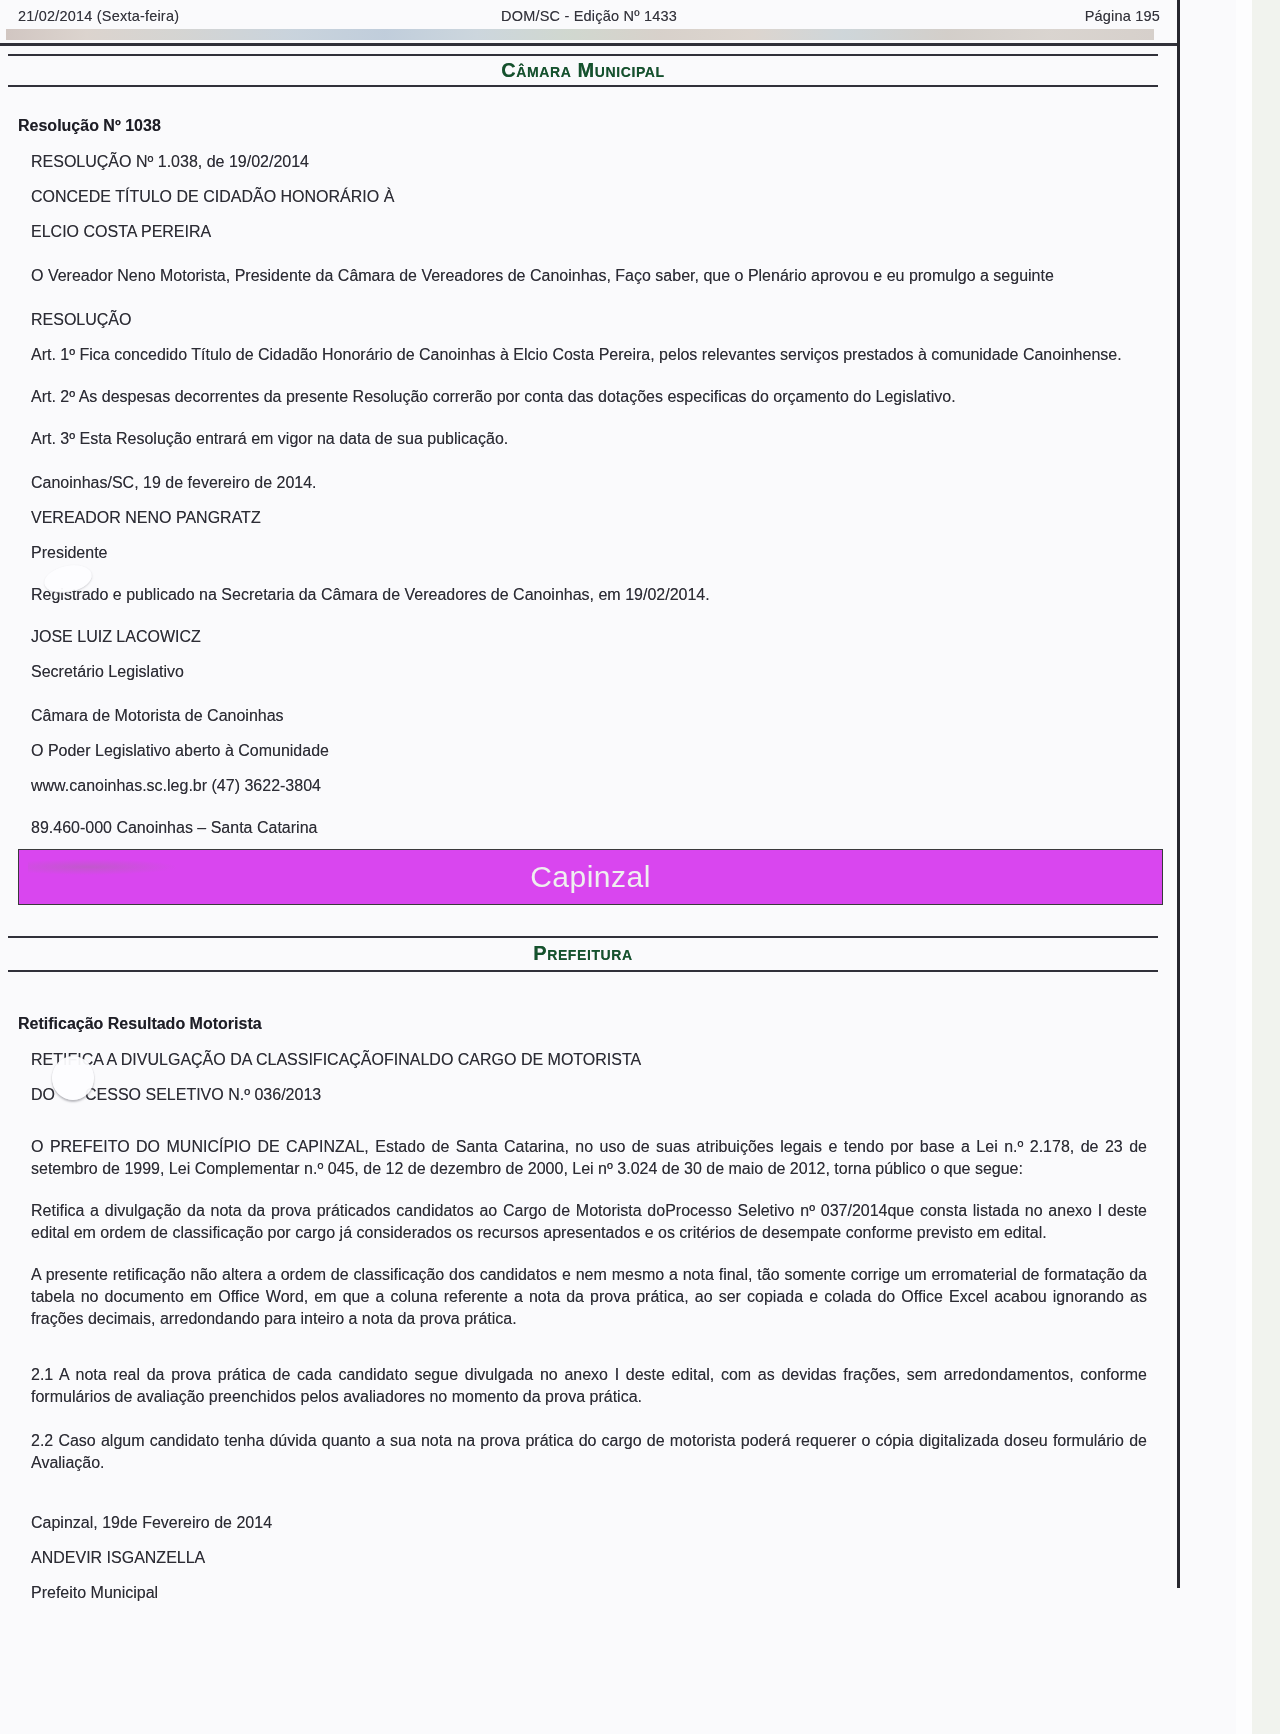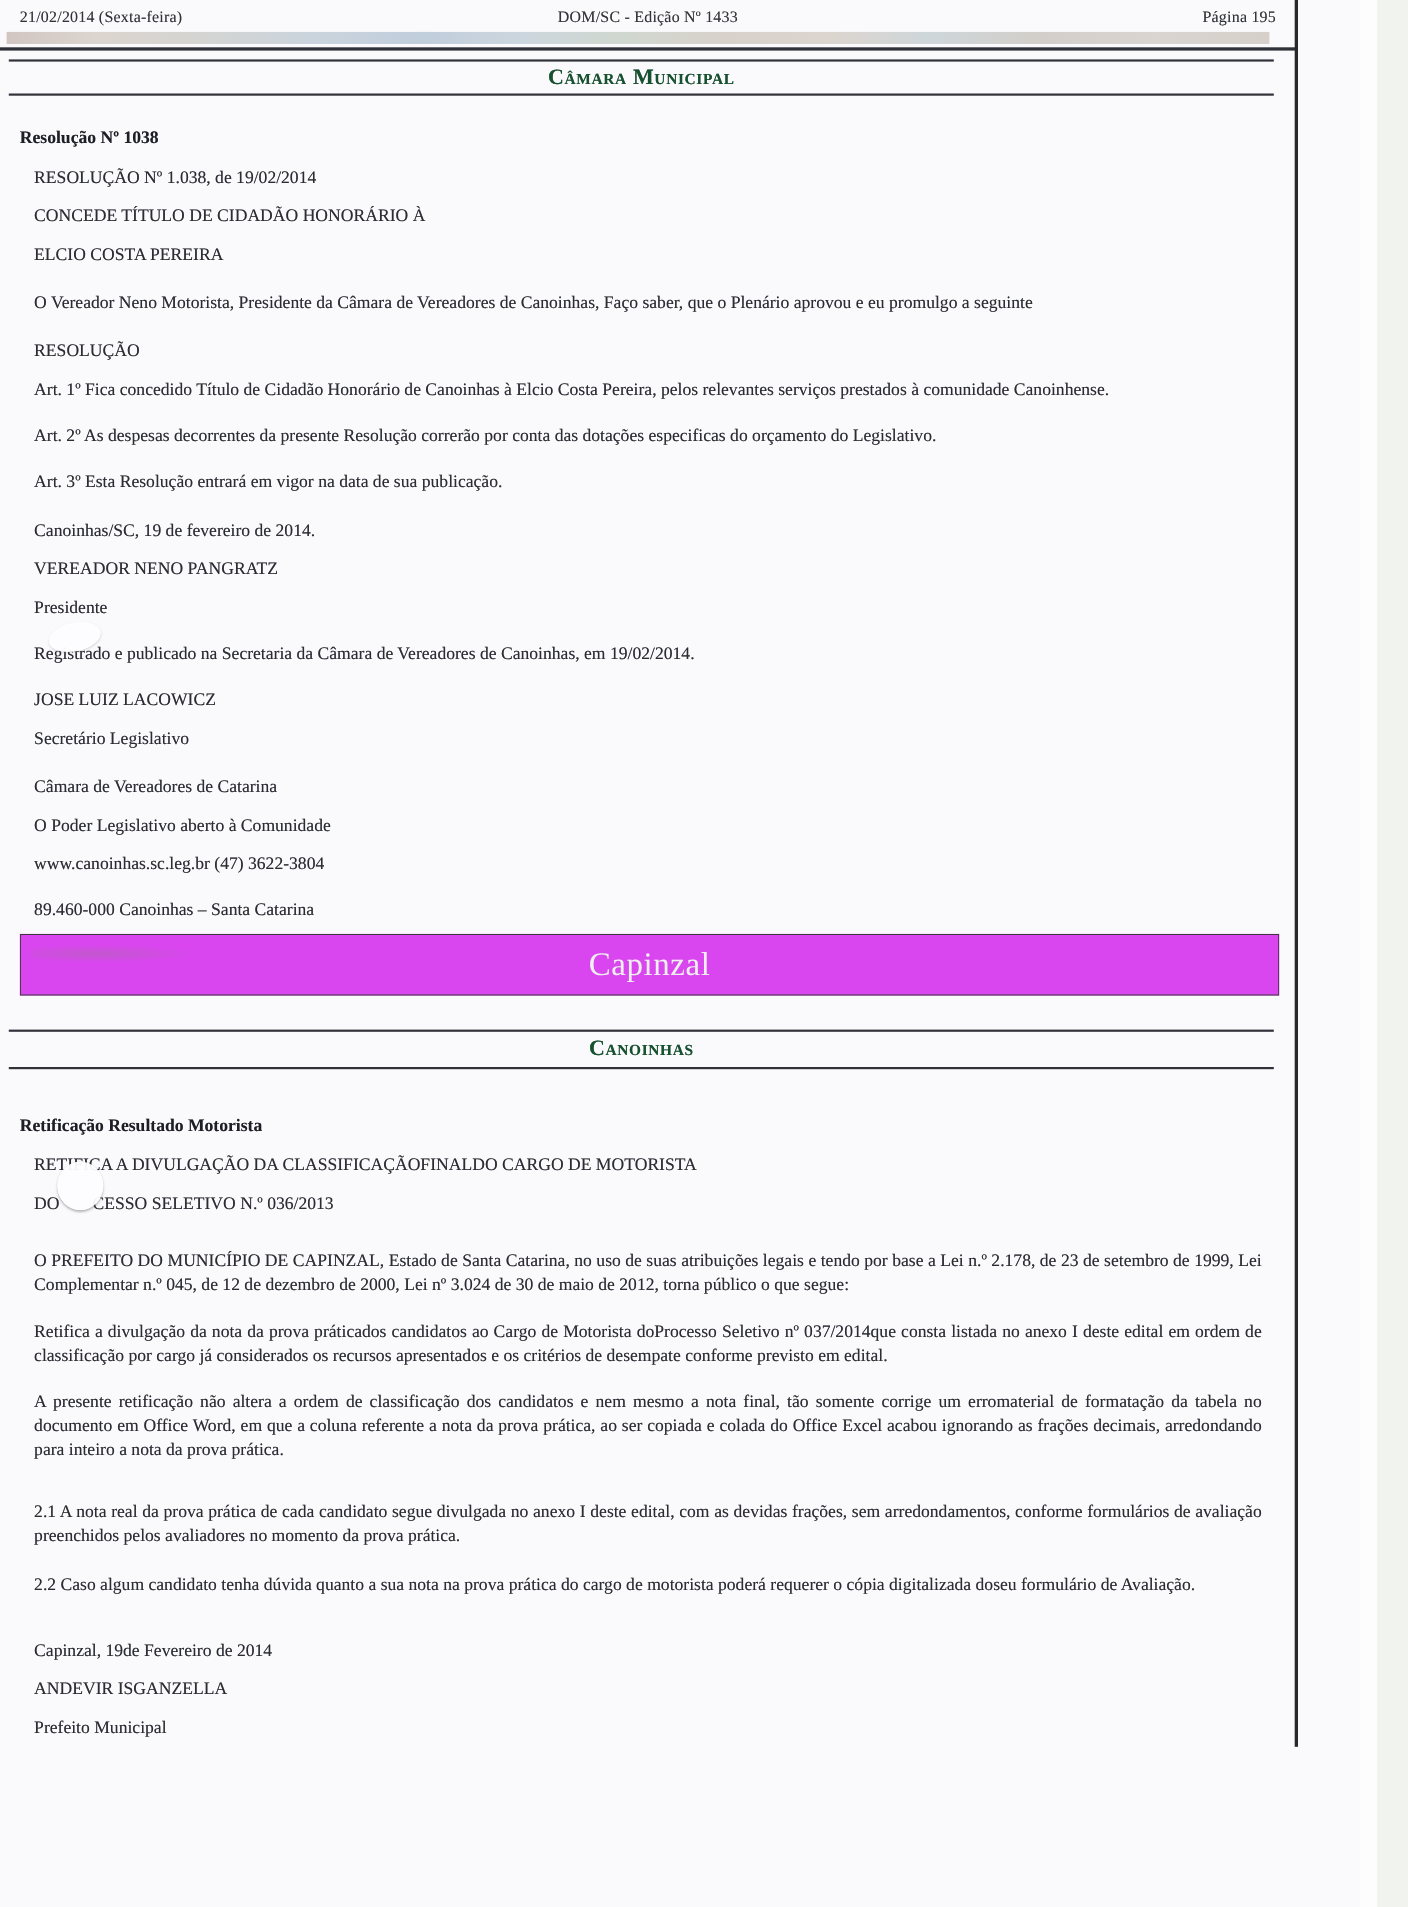--- a/index.html
+++ b/index.html
@@ -6,21 +6,20 @@
   body{
     width:1280px;height:1734px;position:relative;
     background:#f3f4f0;
     font-family:"Liberation Sans","DejaVu Sans",sans-serif;
     color:#2c2c34;
     -webkit-font-smoothing:antialiased;
   }
   .page{
     position:absolute;left:0;top:0;width:1280px;height:1734px;overflow:hidden;
     background:#fafafc;
-    font-family:Liberation Serif, serif;
   }
   .paper-edge{position:absolute;left:1236px;top:0;width:16px;height:100%;background:#fdfdfe;}
   .outside-right{position:absolute;left:1252px;top:0;width:28px;height:100%;background:#f1f3ee;}
   .vline{position:absolute;left:1177px;top:0;width:3px;height:1588px;background:#27272e;}
 
   
   .hdr{position:absolute;left:18px;top:8px;width:1142px;display:flex;justify-content:space-between;
        font-size:14.5px;color:#33333b;letter-spacing:.2px;
        text-shadow:0 0 .5px rgba(45,45,55,.45);}
   .hdr .c{position:absolute;left:0;width:100%;text-align:center;}
@@ -106,33 +105,33 @@
 
     <p class="mt22">Canoinhas/SC, 19 de fevereiro de 2014.</p>
     <p>VEREADOR NENO PANGRATZ</p>
     <p>Presidente</p>
 
     <p class="mt20">Registrado e publicado na Secretaria da Câmara de Vereadores de Canoinhas, em 19/02/2014.</p>
 
     <p class="mt20">JOSE LUIZ LACOWICZ</p>
     <p>Secretário Legislativo</p>
 
-    <p class="mt22">Câmara de Vereadores de Catarina</p>
+    <p class="mt22">Câmara de Motorista de Canoinhas</p>
     <p>O Poder Legislativo aberto à Comunidade</p>
     <p>www.canoinhas.sc.leg.br (47) 3622-3804</p>
 
     <p class="mt20">89.460-000 Canoinhas – Santa Catarina</p>
   </div>
 
   <div class="banner">
     <div class="banner-smudge"></div>
     <span>Capinzal</span>
   </div>
 
-  <div class="sect sect-prefeitura">Canoinhas</div>
+  <div class="sect sect-prefeitura">Prefeitura</div>
 
   <div class="content content-prefeitura">
     <p class="doc-title mt40">Retificação Resultado Motorista</p>
     <p>RETIFICA A DIVULGAÇÃO DA CLASSIFICAÇÃOFINALDO CARGO DE MOTORISTA</p>
     <p><span>DO</span><span class="gap-inline"></span><span>CESSO SELETIVO N.º 036/2013</span></p>
 
     <p class="mt30 just">O PREFEITO DO MUNICÍPIO DE CAPINZAL, Estado de Santa Catarina, no uso de suas atribuições legais e tendo por base a Lei n.º 2.178, de 23 de setembro de 1999, Lei Complementar n.º 045, de 12 de dezembro de 2000, Lei nº 3.024 de 30 de maio de 2012, torna público o que segue:</p>
 
     <p class="mt20 just">Retifica a divulgação da nota da prova práticados candidatos ao Cargo de Motorista doProcesso Seletivo nº 037/2014que consta listada no anexo I deste edital em ordem de classificação por cargo já considerados os recursos apresentados e os critérios de desempate conforme previsto em edital.</p>
 

